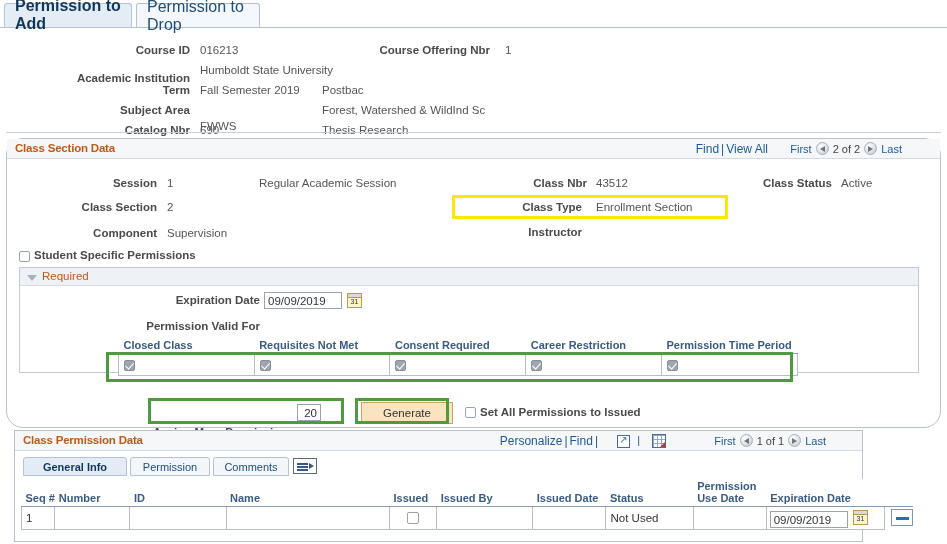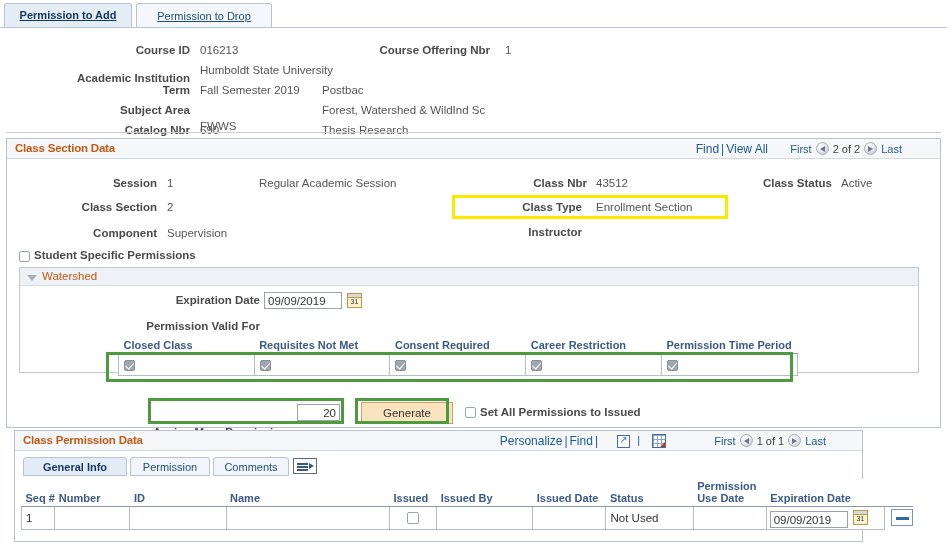--- a/index.html
+++ b/index.html
@@ -20,35 +20,34 @@
     border-bottom: 1px solid #b5c3d6;
     background: #ffffff;
   }
   .tab {
     position: absolute; top: 3px; height: 24px;
     border: 1px solid #b5c3d6;
     border-bottom: none;
     border-radius: 3px 3px 0 0;
     background: #f4f7fb;
     display: flex; align-items: center; justify-content: center;
-    font-size: 11px;
+    font-size: 16px;
     color: #1f4e79;
     cursor: pointer;
     padding: 0 10px;
-    text-decoration: underline;
   }
   .tab.active {
     background: #e4ecf5;
     font-weight: bold;
     color: #12355b;
     border-bottom: 1px solid #e4ecf5;
     z-index: 3;
   }
   #tab-add  { left: 4px;   width: 128px; }
-  #tab-drop { left: 136px; width: 136px; }
+  #tab-drop { left: 136px; width: 124px; }
 
   
   .hdr { position: absolute; left: 0; top: 36px; width: 947px; height: 92px; }
   .fld-label {
     position: absolute;
     font-weight: bold;
     color: #4a4a4a;
     font-size: 11.5px;
     text-align: right;
     white-space: nowrap;
@@ -356,21 +355,21 @@
   <span class="fld-label" style="left:0; top:88px; width:190px;">Catalog Nbr</span>
   <span class="fld-value" style="left:200px; top:88px;">690</span>
   <span class="fld-value" style="left:322px; top:88px;">Thesis Research</span>
 
   <span class="fld-label" style="left:310px; top:8px; width:180px;">Course Offering Nbr</span>
   <span class="fld-value" style="left:505px; top:8px;">1</span>
 </div>
 
 <div class="hrule" style="top:132px;"></div>
 
-<div class="grpbox" style="left:6px; top:138px; width:935px; height:290px;">
+<div class="grpbox" style="left:6px; top:138px; width:935px; height:290px;border-radius:17px;">
 
   <div class="grphead"></div>
   <div class="grptitle">Class Section Data</div>
 
   <div class="navlinks" style="right:172px;">
     <a>Find</a><span class="sep">|</span><a>View All</a>
   </div>
 
   <div class="pager" style="right:38px;">
     <span class="lbl">First</span>
@@ -401,21 +400,21 @@
 
   <span class="fld-label" style="left:675px; top:38px; width:150px;">Class Status</span>
   <span class="fld-value" style="left:834px; top:38px;">Active</span>
 
   <span class="cb" style="position:absolute; left:12px; top:112px;"></span>
   <span class="fld-label" style="left:27px; top:110px; width:auto; text-align:left;">Student Specific Permissions</span>
 
   <div class="subsec" style="left:12px; top:128px; width:900px; height:106px;">
     <div class="subhead"></div>
     <div class="tri"></div>
-    <div class="subtitle">Watershed</div>
+    <div class="subtitle">Required</div>
 
     <span class="fld-label" style="left:0; top:26px; width:240px;">Expiration Date</span>
     <input class="txt" style="left: 244px; top: 24px; width: 78px;" type="text" value="09/09/2019">
     <span class="calicon" style="left:327px; top:25px;"></span>
 
     <span class="fld-label" style="left:0; top:52px; width:240px;">Permission Valid For</span>
 
     <table class="pvf-table" style="left:98px; top:70px; width:680px;">
       <thead>
         <tr>
@@ -432,21 +431,21 @@
           <td><span class="cb checked disabled"></span></td>
           <td><span class="cb checked disabled"></span></td>
           <td><span class="cb checked disabled"></span></td>
           <td><span class="cb checked disabled"></span></td>
         </tr>
       </tbody>
     </table>
   </div>
 
   <span class="fld-label" style="left:146px; top:267px; width:auto; text-align:left;margin-top:20px;">Assign More Permissions</span>
-  <input class="txt num" style="left: 290px; top: 265px; width: 43px;" type="text" value="20">
+  <input class="txt num" style="left: 290px; top: 265px; width: 24px;" type="text" value="20">
 
   <div class="btn" style="left:354px; top:263px; width:92px; height:22px;">
     <span>Generate</span>
   </div>
 
   <span class="cb" style="position:absolute; left:458px; top:268px;"></span>
   <span class="fld-label" style="left:473px; top:267px; width:auto; text-align:left;">Set All Permissions to Issued</span>
 </div>
 
 <div class="hl-yellow" style="left:452px; top:195px; width:276px; height:24px;"></div>

